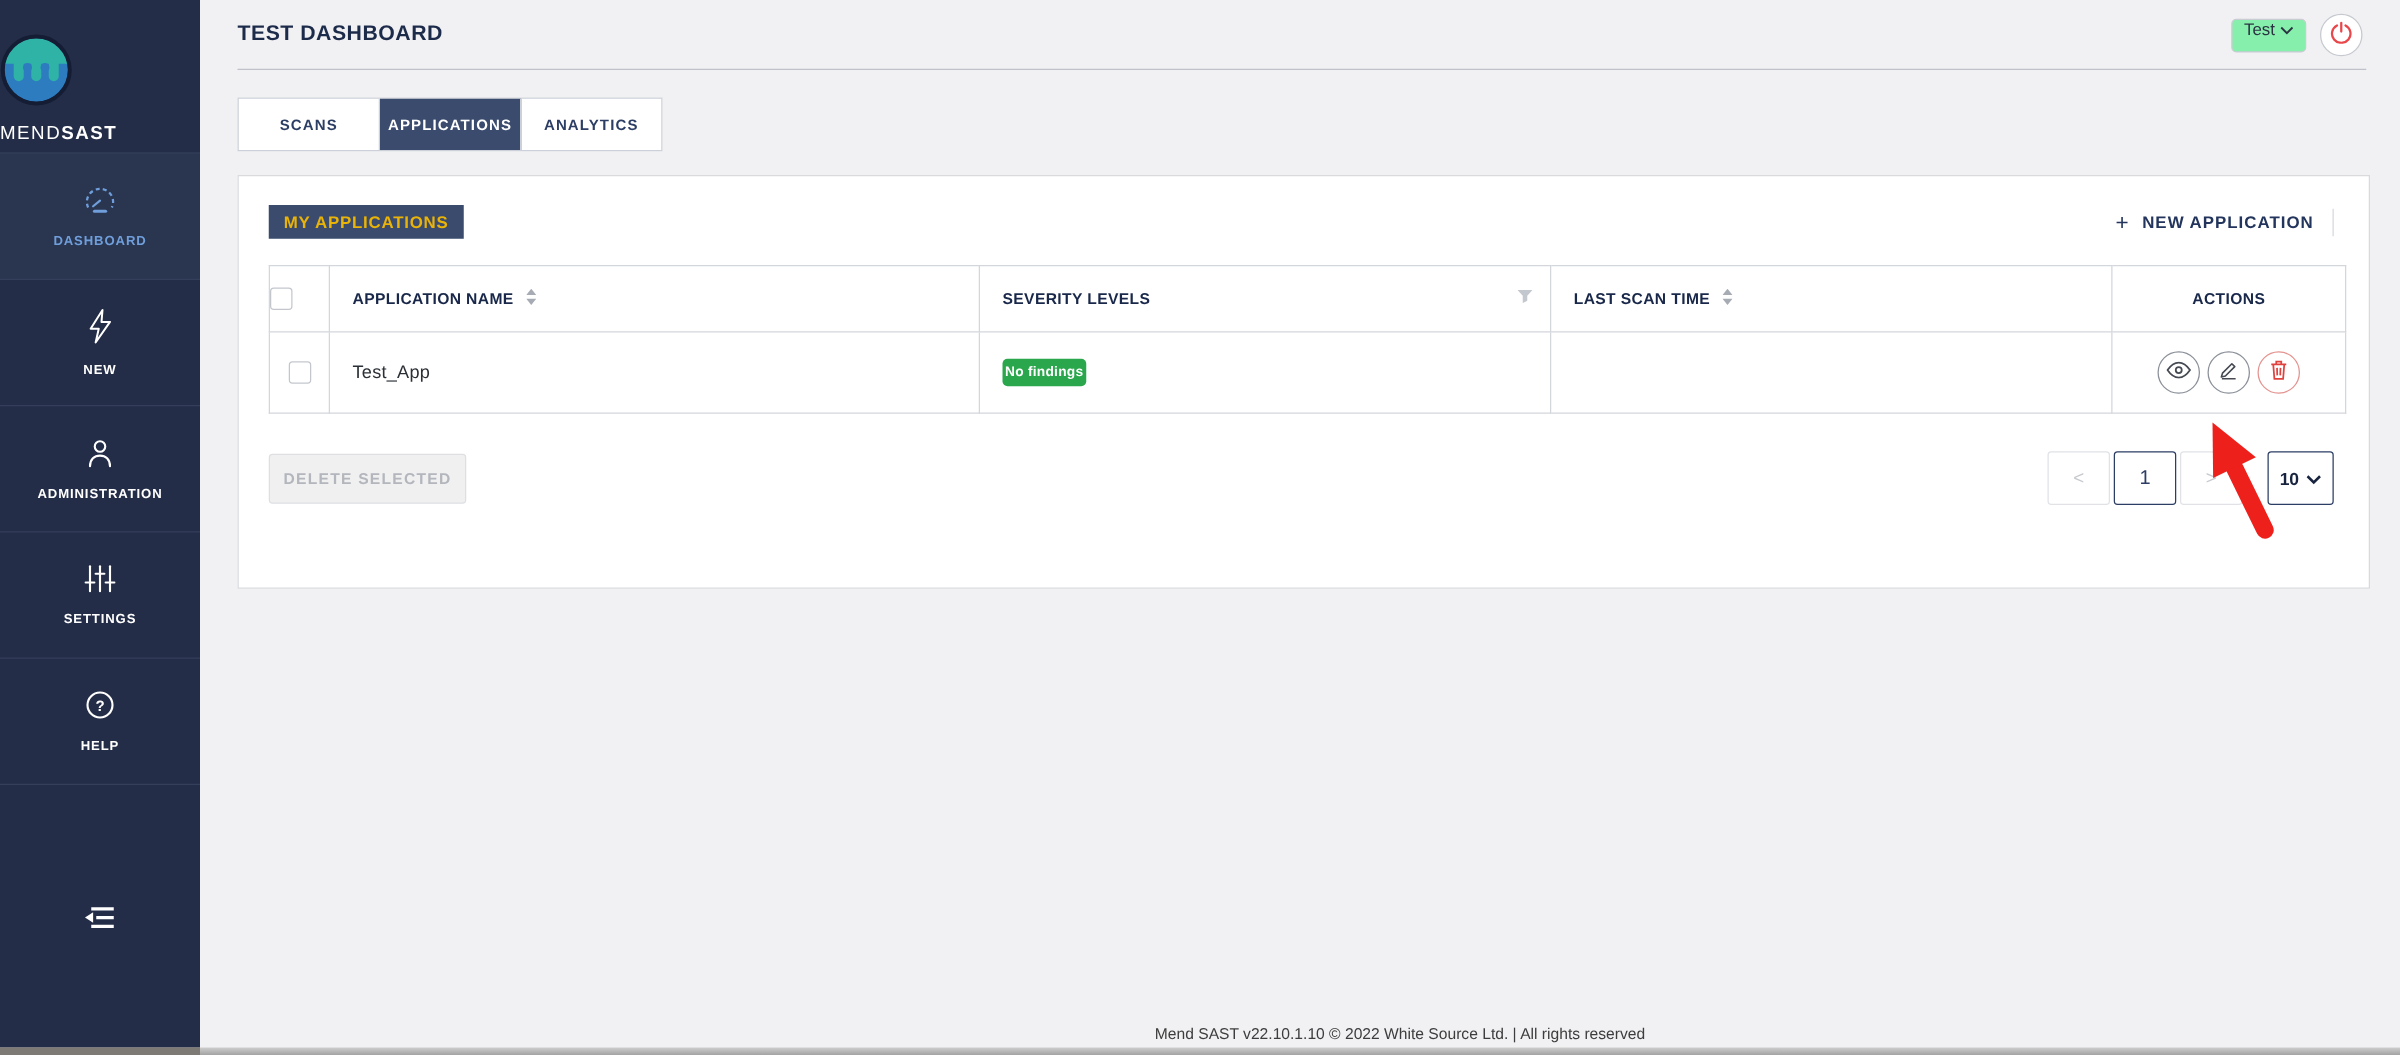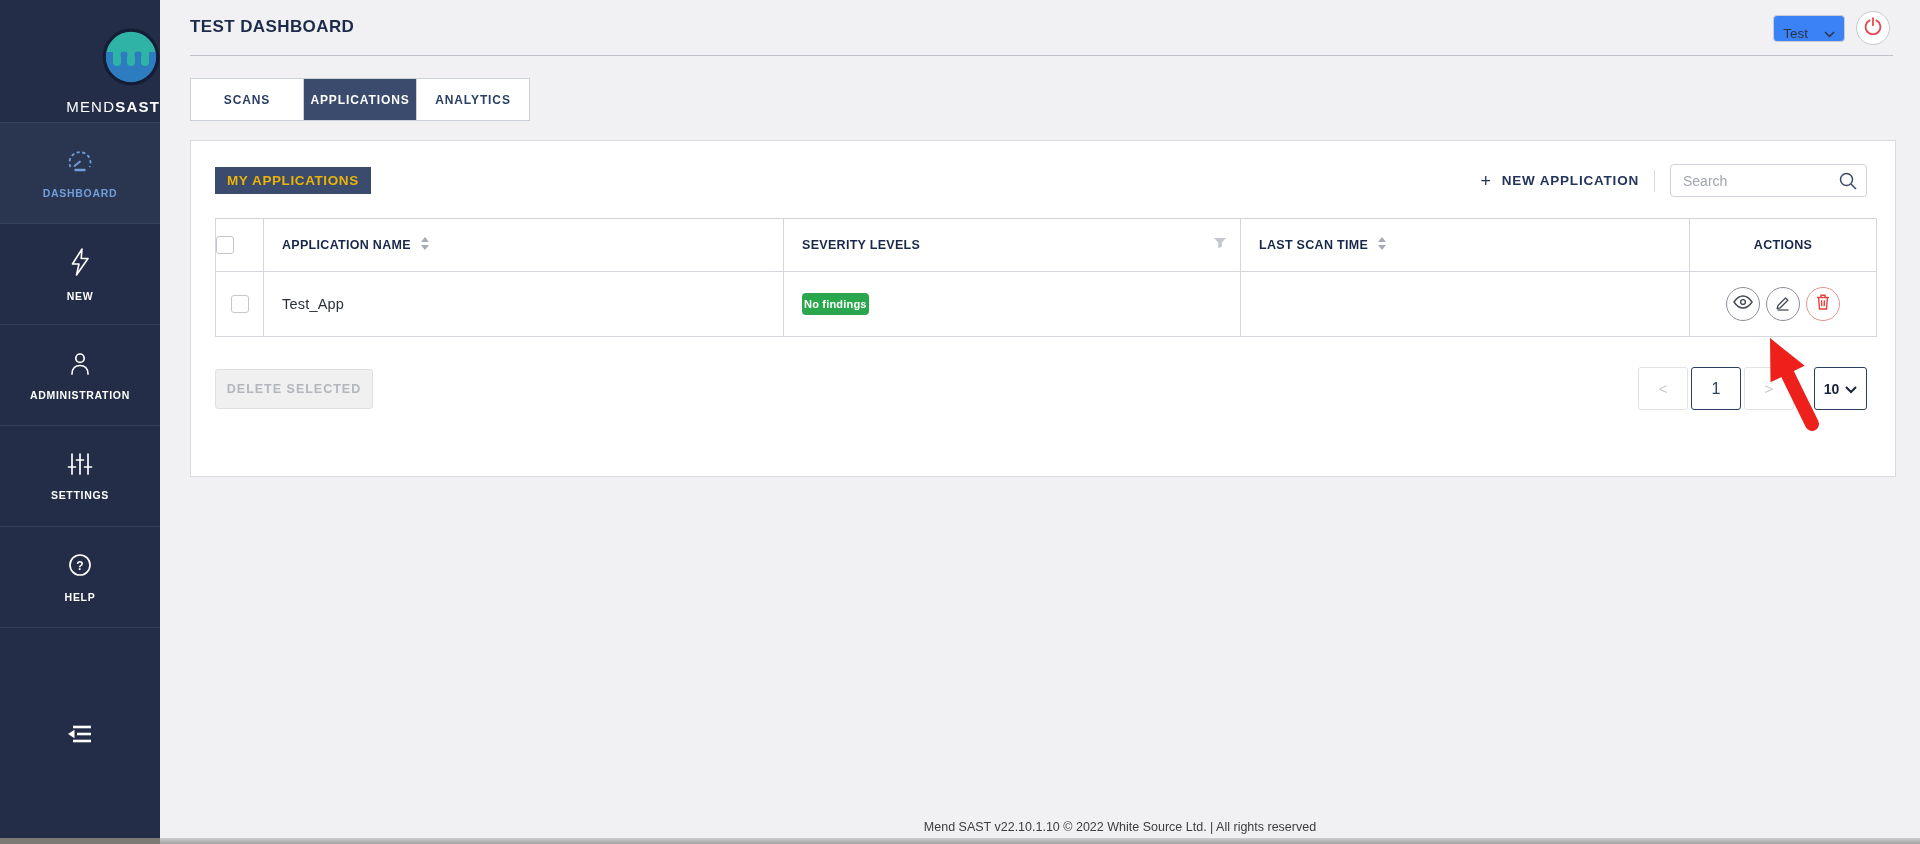--- a/index.html
+++ b/index.html
@@ -1,36 +1,36 @@
 <!DOCTYPE html>
 <html><head>
 <meta charset="utf-8">
 <style>
   * { margin:0; padding:0; box-sizing:border-box; }
   html,body { width:1920px; height:844px; overflow:hidden; }
   body { font-family:"Liberation Sans", sans-serif; background:#f1f1f3; position:relative; color:#1d2b4a; }
 
   
   .sidebar { position:absolute; left:0; top:0; bottom:0; width:160px; background:#232d47; display:flex; flex-direction:column; z-index:10; }
-  .logo-block { height:123px; display:flex; flex-direction:column; align-items:flex-end; justify-content:center; gap:8px; border-bottom:1px solid #39445f; padding-top:20px; }
+  .logo-block { height:123px; display:flex; flex-direction:column; align-items:flex-start; justify-content:center; gap:8px; border-bottom:1px solid #39445f; padding-top:20px; }
   .brand { font-size:15px; letter-spacing:1.2px; color:#fff; font-weight:400; }
   .brand b { font-weight:700; }
   .nav-item { height:101px; display:flex; flex-direction:column; align-items:center; justify-content:center; gap:9px; border-bottom:1px solid #343f5c; cursor:pointer; }
   .nav-item .nav-label { font-size:10.5px; font-weight:700; letter-spacing:.7px; color:#fff; }
   .nav-item.active { background:#2a3650; }
   .nav-item.active .nav-label { color:#6f9edb; }
   .collapse-block { flex:1; display:flex; align-items:center; justify-content:center; cursor:pointer; }
 
   
   .main { position:absolute; left:160px; top:0; right:0; bottom:0; }
   .page-header { height:56px; position:relative; }
   .page-header::after { content:""; position:absolute; left:30px; right:27px; bottom:0; height:1px; background:#bfc2c9; }
   .page-title { position:absolute; left:30px; top:17px; font-size:17px; font-weight:700; letter-spacing:.4px; color:#1d2b4a; }
   .header-controls { position:absolute; right:30px; top:11px; display:flex; align-items:center; gap:11px; }
-  .user-btn { height:27px; padding:0 9px; border:1px solid #c9ccd3; border-radius:4px; background:#3b82f6; display:flex; align-items:flex-end; gap:16px; font-size:13.5px; color:#2b3342; cursor:pointer; }
+  .user-btn { height:27px; padding:0 9px; border:1px solid #c9ccd3; border-radius:4px; background:#86efac; display:flex; align-items:flex-start; gap:4px; font-size:13.5px; color:#2b3342; cursor:pointer; }
   .power-btn { width:34px; height:34px; border-radius:50%; border:1px solid #c6c9cf; background:#fff; display:flex; align-items:center; justify-content:center; cursor:pointer; }
 
   .tabs { margin:22px 0 0 30px; width:340px; height:43px; display:flex; background:#fff; border:1px solid #ccd0d8; }
   .tab { flex:1; display:flex; align-items:center; justify-content:center; font-size:12px; font-weight:700; letter-spacing:.9px; color:#2c3e64; border-right:1px solid #ccd0d8; cursor:pointer; }
   .tab:last-child { border-right:none; }
   .tab.active { background:#3a4b6d; color:#fff; }
 
   .card { position:relative; margin:19px 24px 0 30px; background:#fff; border:1px solid #d8dade; padding-bottom:66px; }
   .panel-top { display:flex; align-items:center; justify-content:space-between; padding:23px 28px 0 24px; }
   .badge-title { background:#3a4b6d; color:#eab308; font-size:13.5px; font-weight:700; letter-spacing:.6px; padding:6px 12px; }
@@ -202,29 +202,20 @@
 
   <div class="card">
     <div class="panel-top">
       <div class="badge-title">MY APPLICATIONS</div>
       <div class="panel-actions">
         <button class="new-app-btn">
           <span class="plus">+</span>
           <span>NEW APPLICATION</span>
         </button>
         <div class="v-divider"></div>
-        <div class="search-wrap">
-          <input class="search-input" type="text" placeholder="Search" style="">
-          <span class="search-icon">
-            <svg width="20" height="20" viewBox="0 0 20 20">
-              <circle cx="8.5" cy="8.5" r="6" fill="none" stroke="#3c4a66" stroke-width="1.5"></circle>
-              <line x1="13" y1="13" x2="18" y2="18" stroke="#3c4a66" stroke-width="1.5"></line>
-            </svg>
-          </span>
-        </div>
       </div>
     </div>
 
     <table class="apps">
       <colgroup>
           <col style="width:48px">
           <col style="width:520px">
           <col style="width:457px">
           <col style="width:449px">
           <col style="width:187px">

